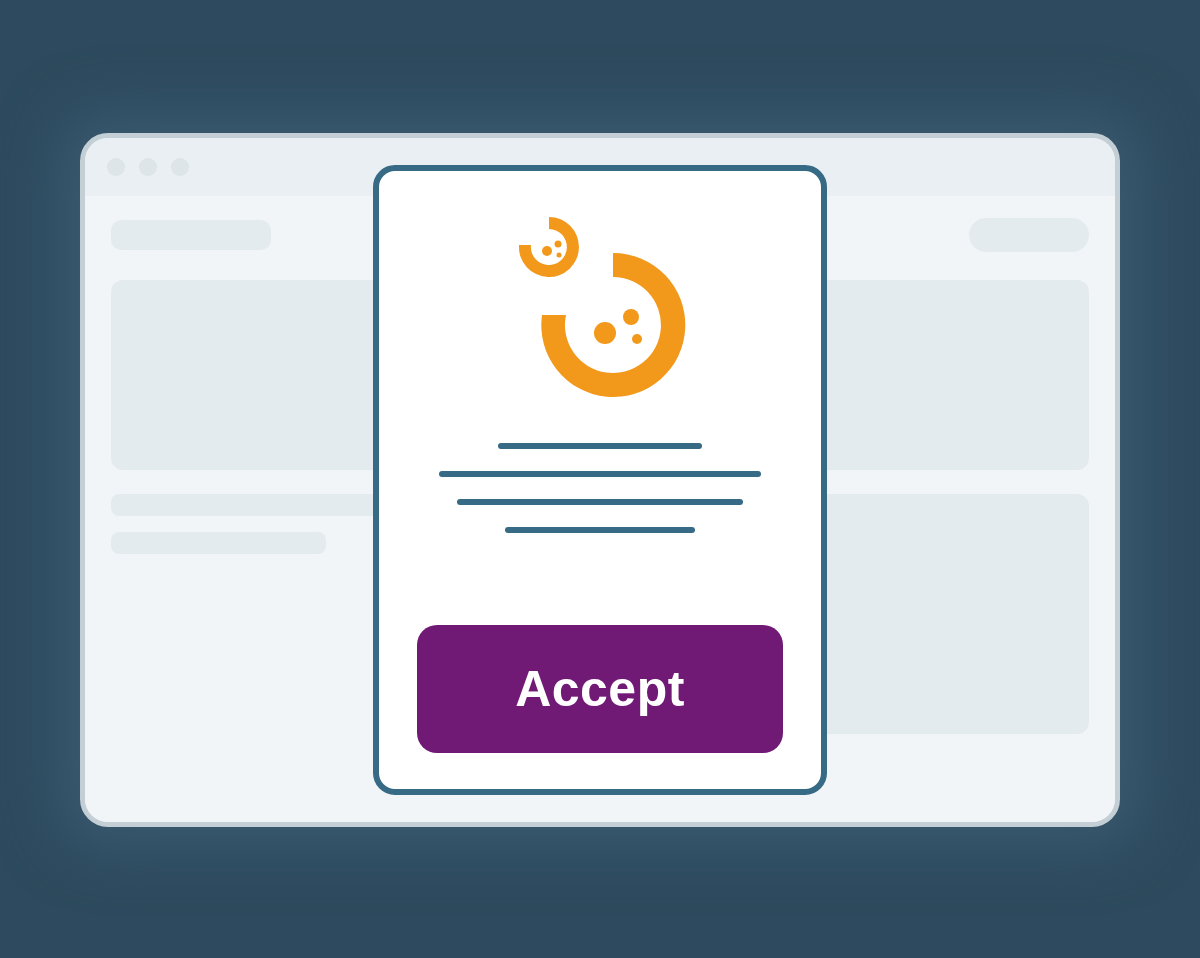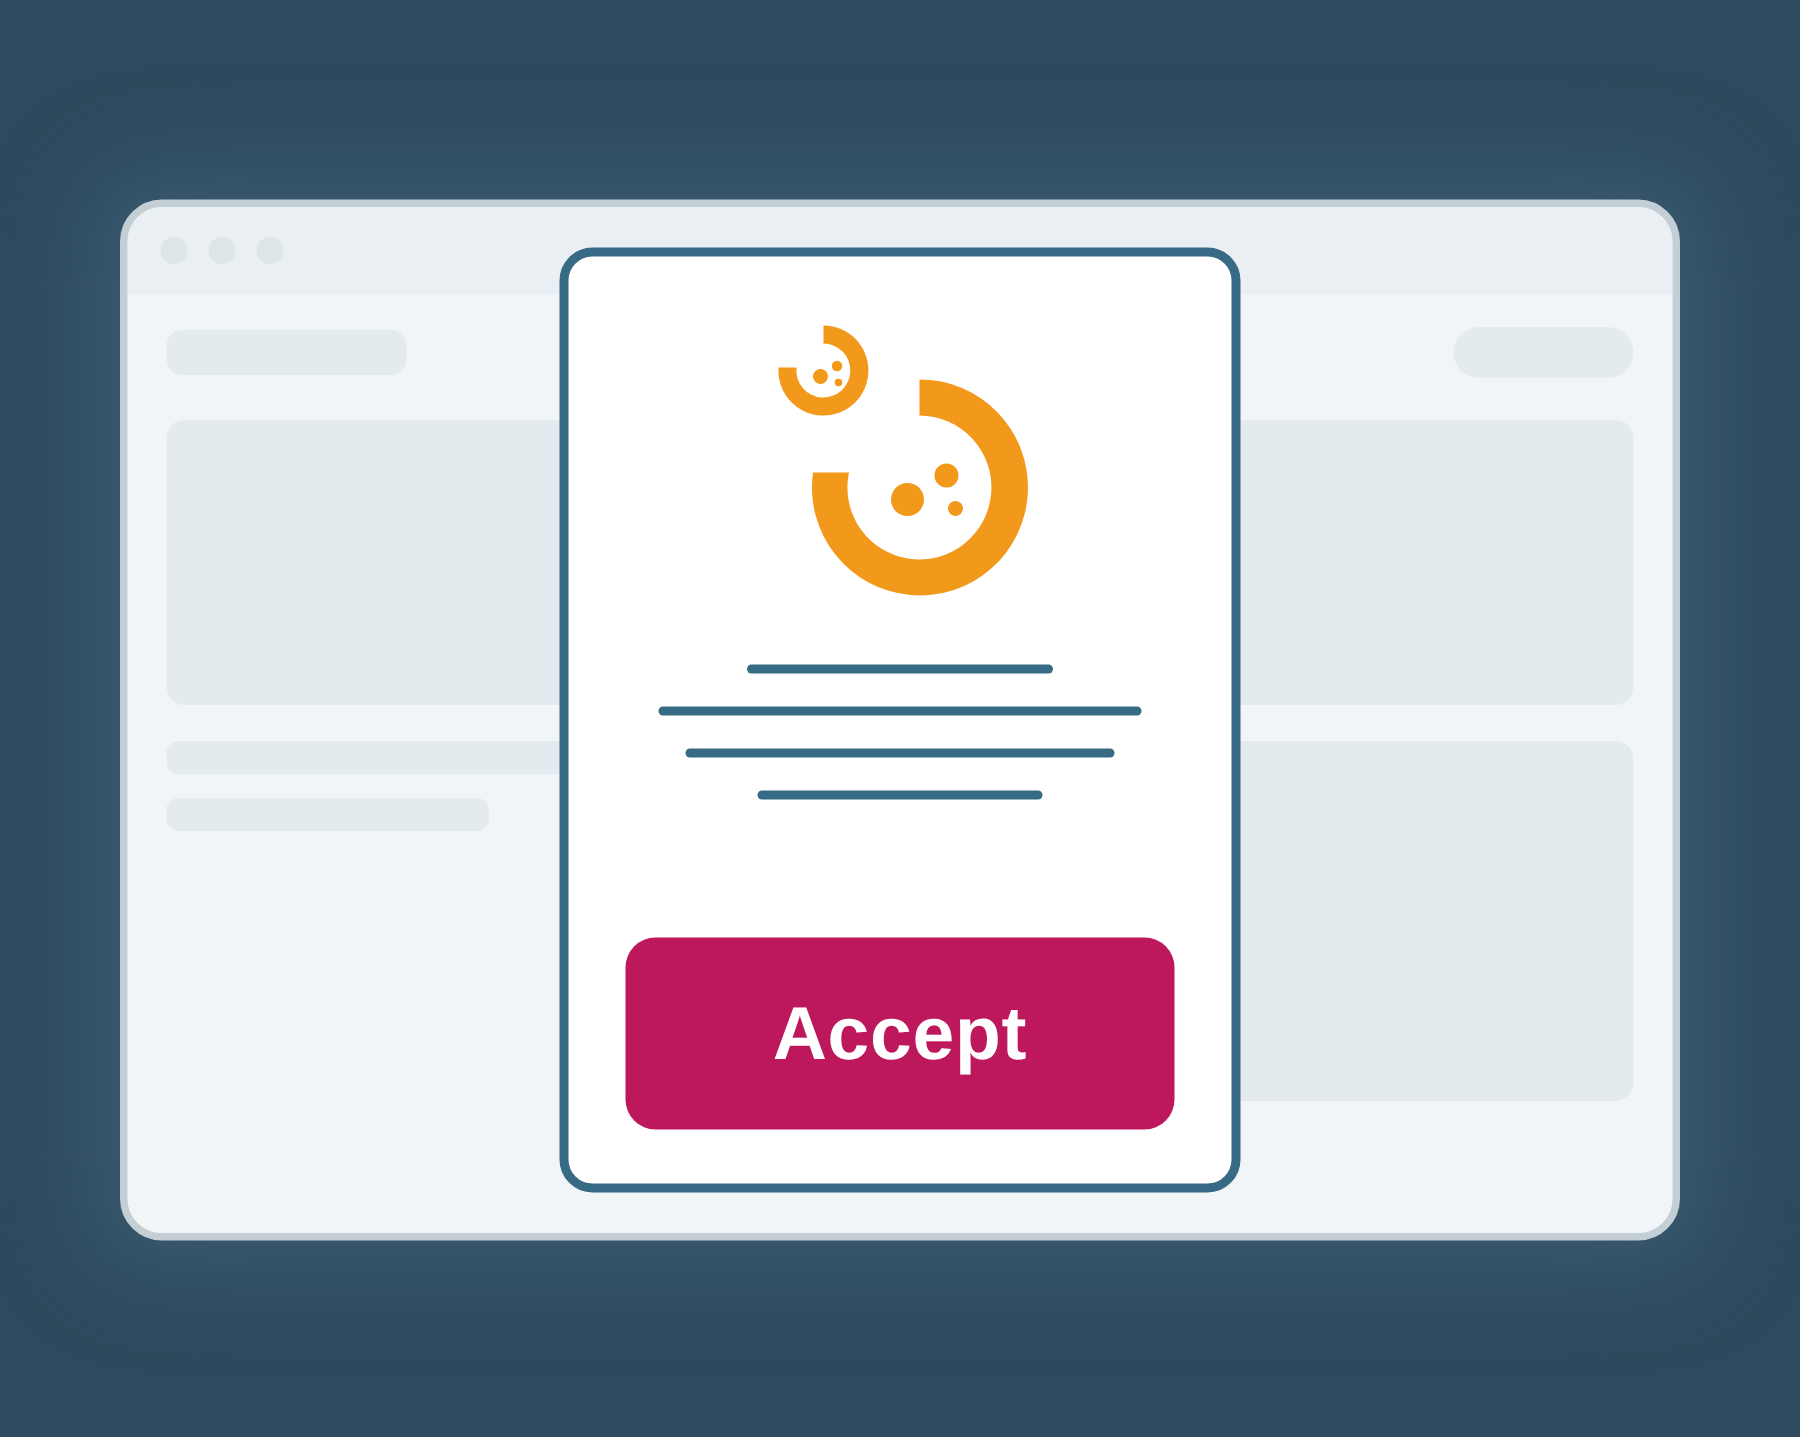--- a/index.html
+++ b/index.html
@@ -118,21 +118,21 @@
     border-radius: 3px;
   }
   .tl1 { width: 56%; }
   .tl2 { width: 88%; }
   .tl3 { width: 78%; }
   .tl4 { width: 52%; }
   .accept-btn {
     margin-top: auto;
     width: 100%;
     height: 128px;
-    background: #be185d;
+    background: #701a75;
     border: none;
     border-radius: 20px;
     color: #ffffff;
     font-size: 50px;
     font-weight: 600;
     letter-spacing: 0.5px;
     cursor: pointer;
   }
 </style>
 </head>

